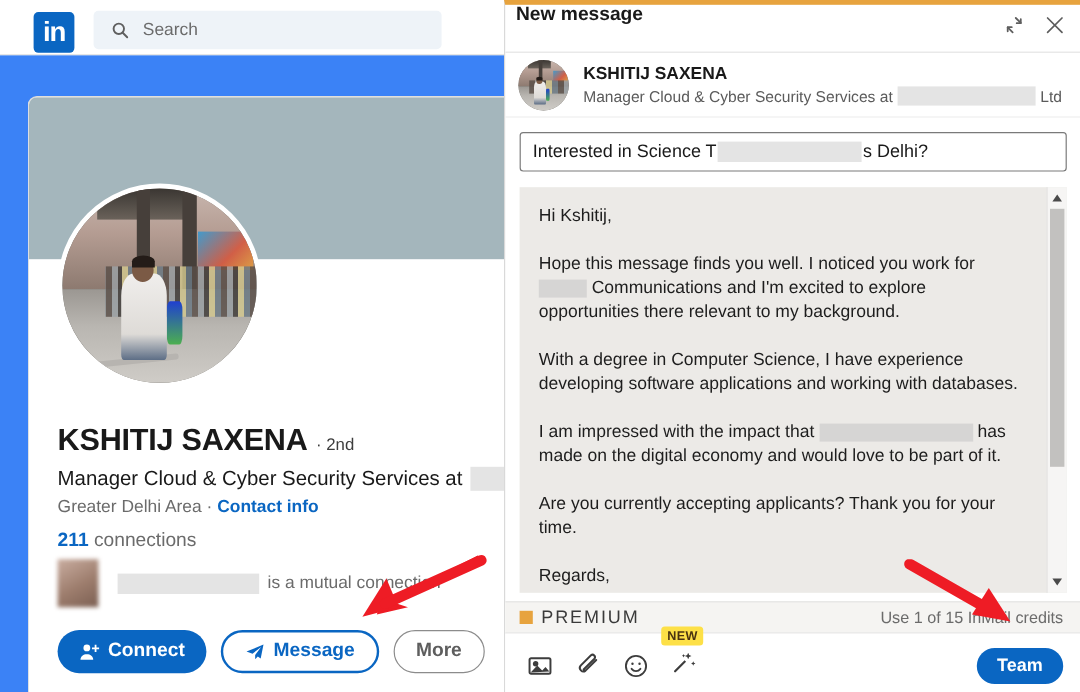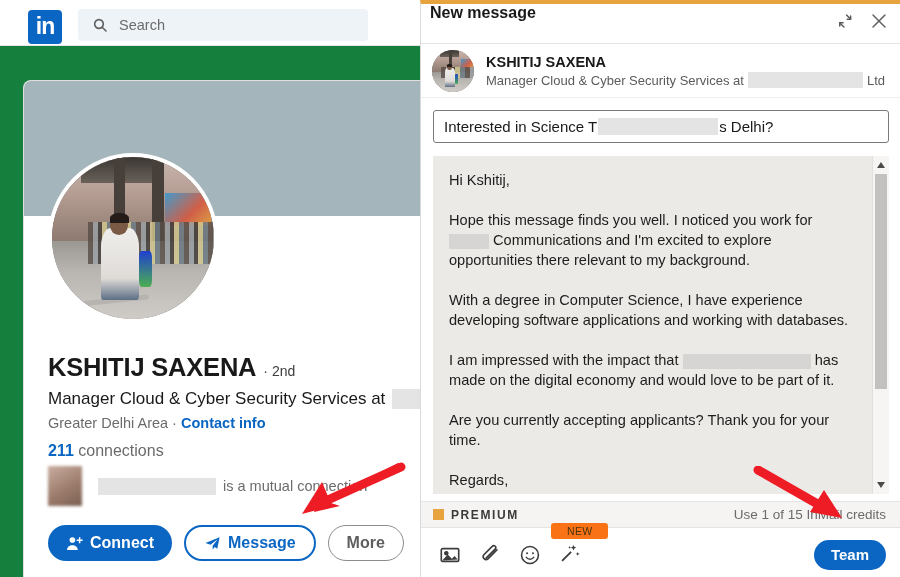--- a/index.html
+++ b/index.html
@@ -8,21 +8,21 @@
     font-family: "Liberation Sans", sans-serif;
     background: #ffffff;
     overflow: hidden;
   }
   #root { position: relative; width: 900px; height: 577px; }
 
   
   #left-pane {
     position: absolute; left: 0; top: 0;
     width: 420px; height: 577px;
-    background: #15803d;
+    background: #3b82f6;
     overflow: hidden;
   }
   #global-nav {
     position: absolute; left: 0; top: 0; width: 420px; height: 46px;
     background: #ffffff;
     border-bottom: 1px solid #e6e6e6;
   }
   #li-logo {
     position: absolute; left: 28px; top: 10px;
     width: 34px; height: 34px;
@@ -218,42 +218,42 @@
 
   #premium-bar {
     position: absolute; left: 0; top: 497px; width: 479px; height: 27px;
     background: #f5f4f2;
     border-top: 1px solid #e4e4e4; border-bottom: 1px solid #e4e4e4;
     display: flex; align-items: center;
   }
   #premium-badge { margin-left: 12px; display: flex; align-items: center; }
   #premium-square { width: 11px; height: 11px; background: #e7a33e; flex: none; }
   #premium-label {
-    margin-left: 7px; font-size: 12px; font-weight: bold;
+    margin-left: 7px; font-size: 15px; font-weight: normal;
     letter-spacing: 1.6px; color: #3a3a3a;
   }
   #credits-label {
     position: absolute; right: 14px;
     font-size: 13.5px; color: #6b6b6b;
   }
 
   #compose-toolbar {
     position: absolute; left: 0; top: 524px; width: 479px; height: 53px;
     background: #ffffff; display: flex; align-items: center;
   }
   .tool-icon {
     width: 22px; height: 22px; margin-left: 18px;
     color: #3d3d3d; cursor: pointer; position: relative; flex: none;
   }
   #ai-wrap { position: relative; margin-left: 18px; flex: none; }
   #new-badge {
     position: absolute; left: -8px; top: -19px;
-    background: #f97316; color: #4a3311;
-    font-size: 10.5px; font-weight: normal;
-    padding: 2px 16px; border-radius: 3px; letter-spacing: .3px;
+    background: #fde047; color: #4a3311;
+    font-size: 10.5px; font-weight: bold;
+    padding: 2px 5px; border-radius: 3px; letter-spacing: .3px;
   }
   #btn-send {
     position: absolute; right: 14px;
     background: #0a66c2; color: #ffffff;
     font-size: 15px; font-weight: bold;
     height: 30px; padding: 0 17px; border-radius: 15px;
     display: flex; align-items: center; cursor: pointer;
   }
 
   

